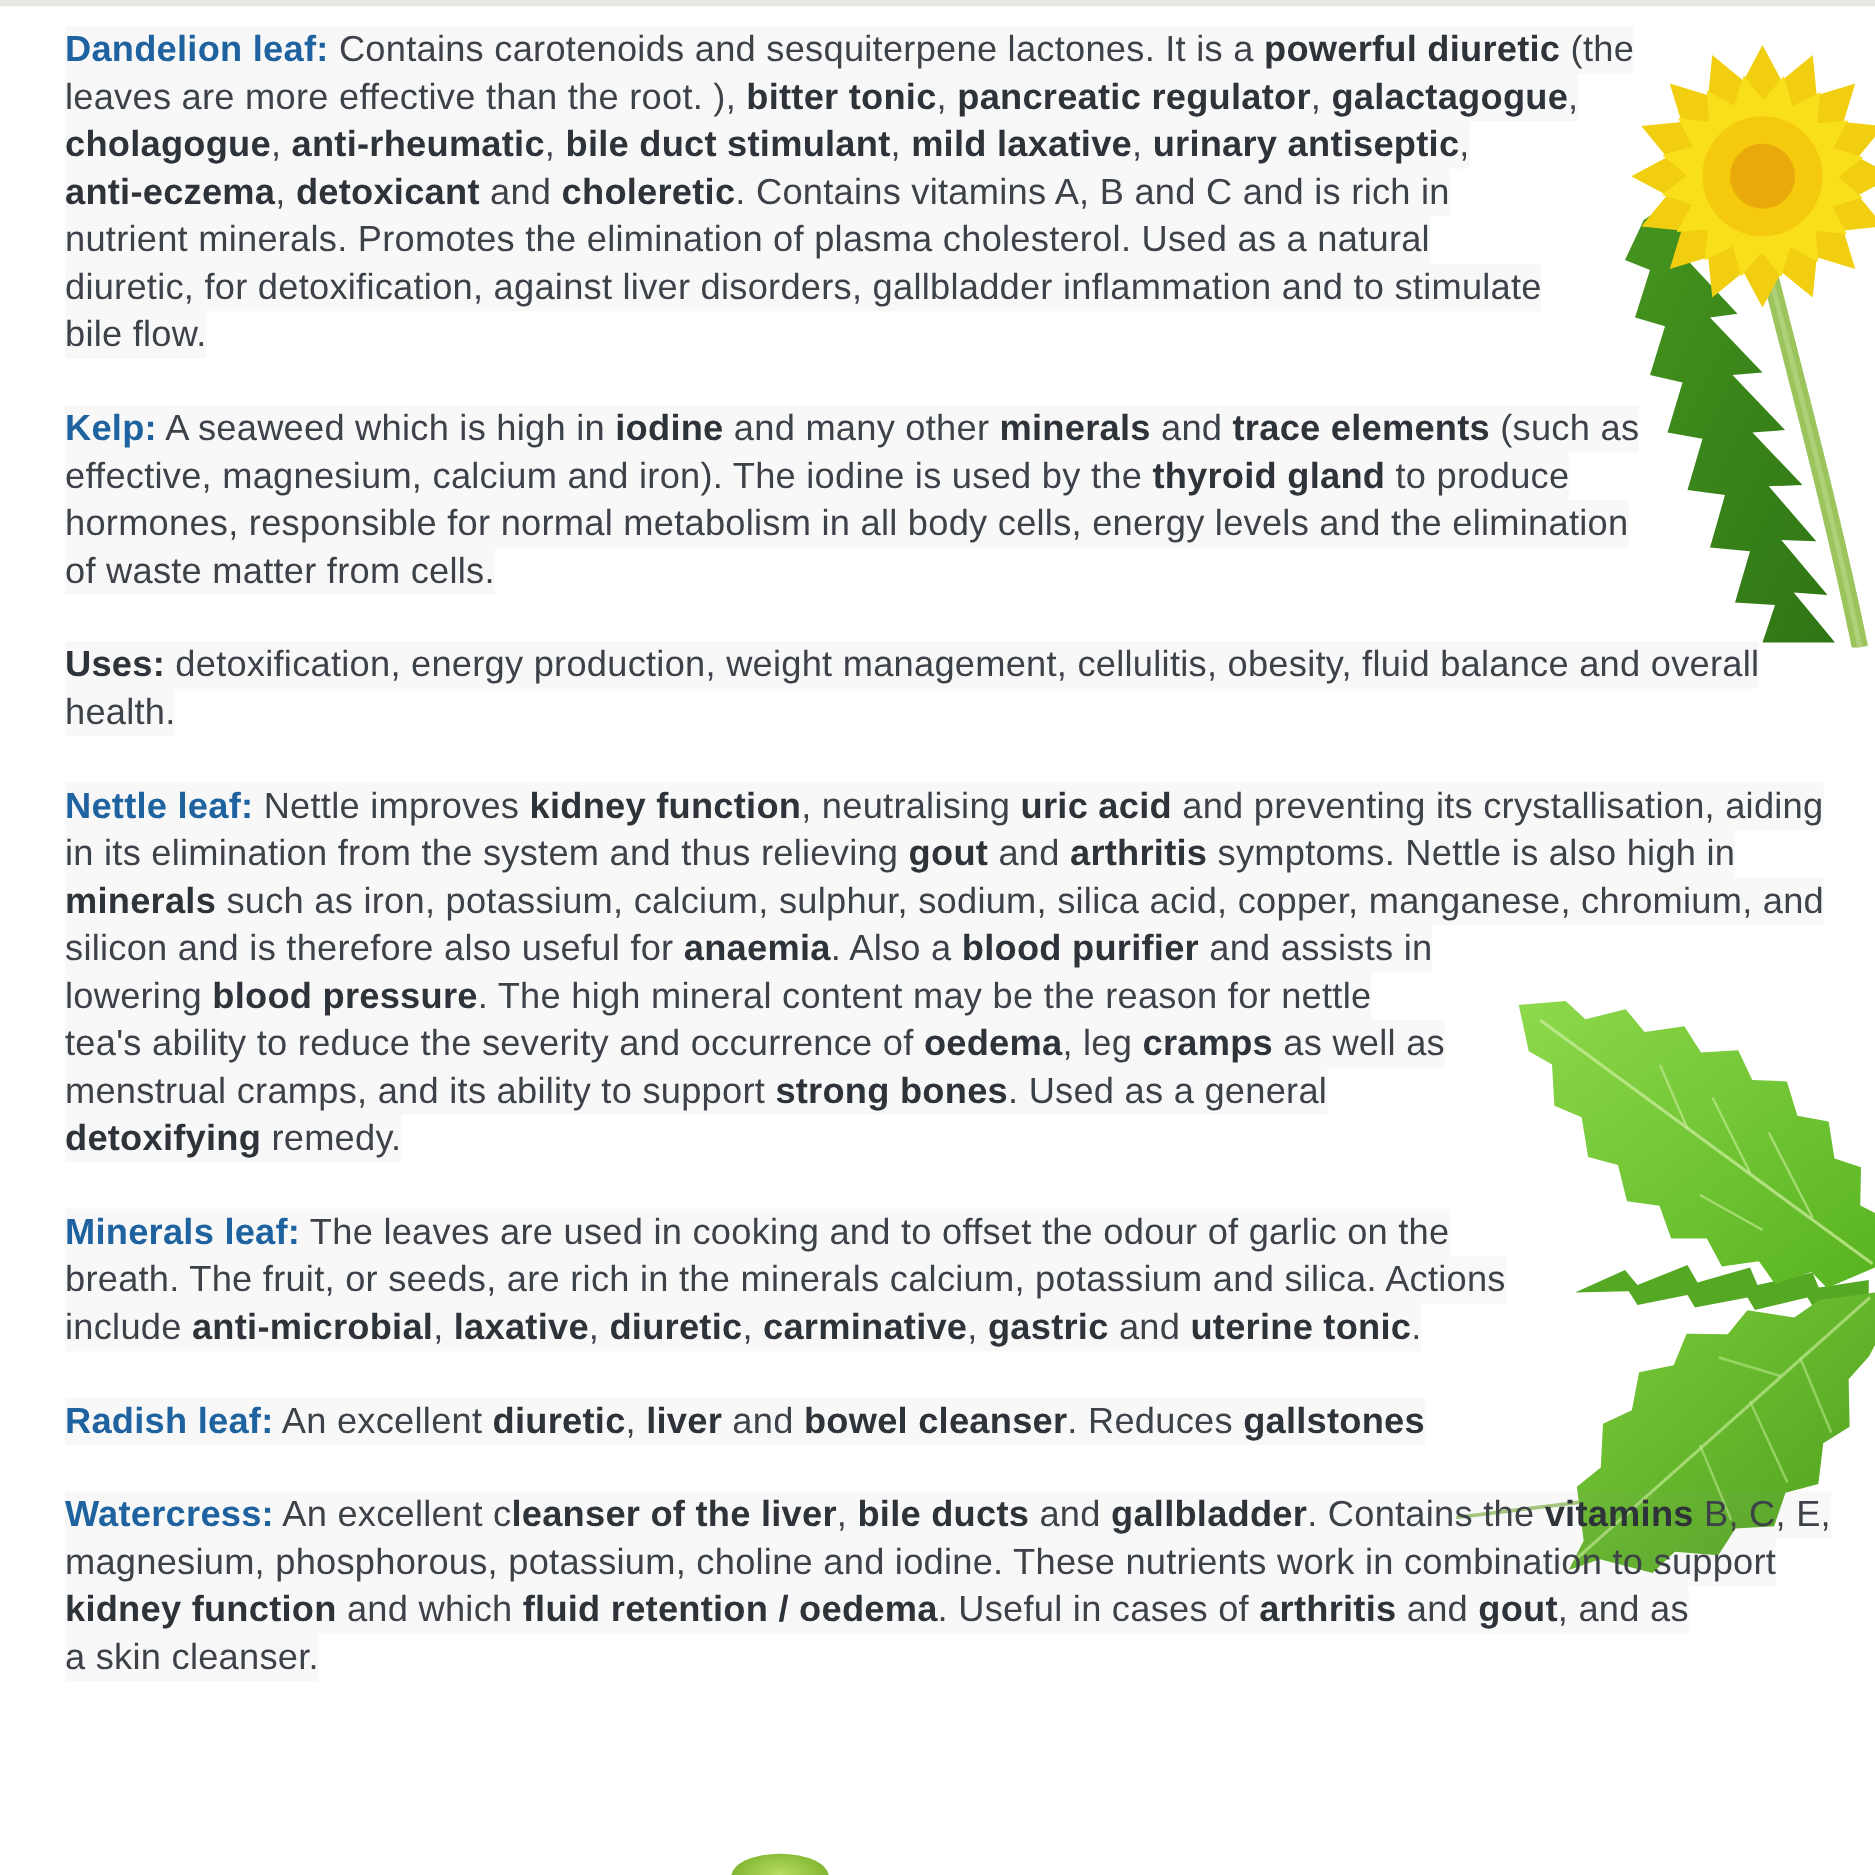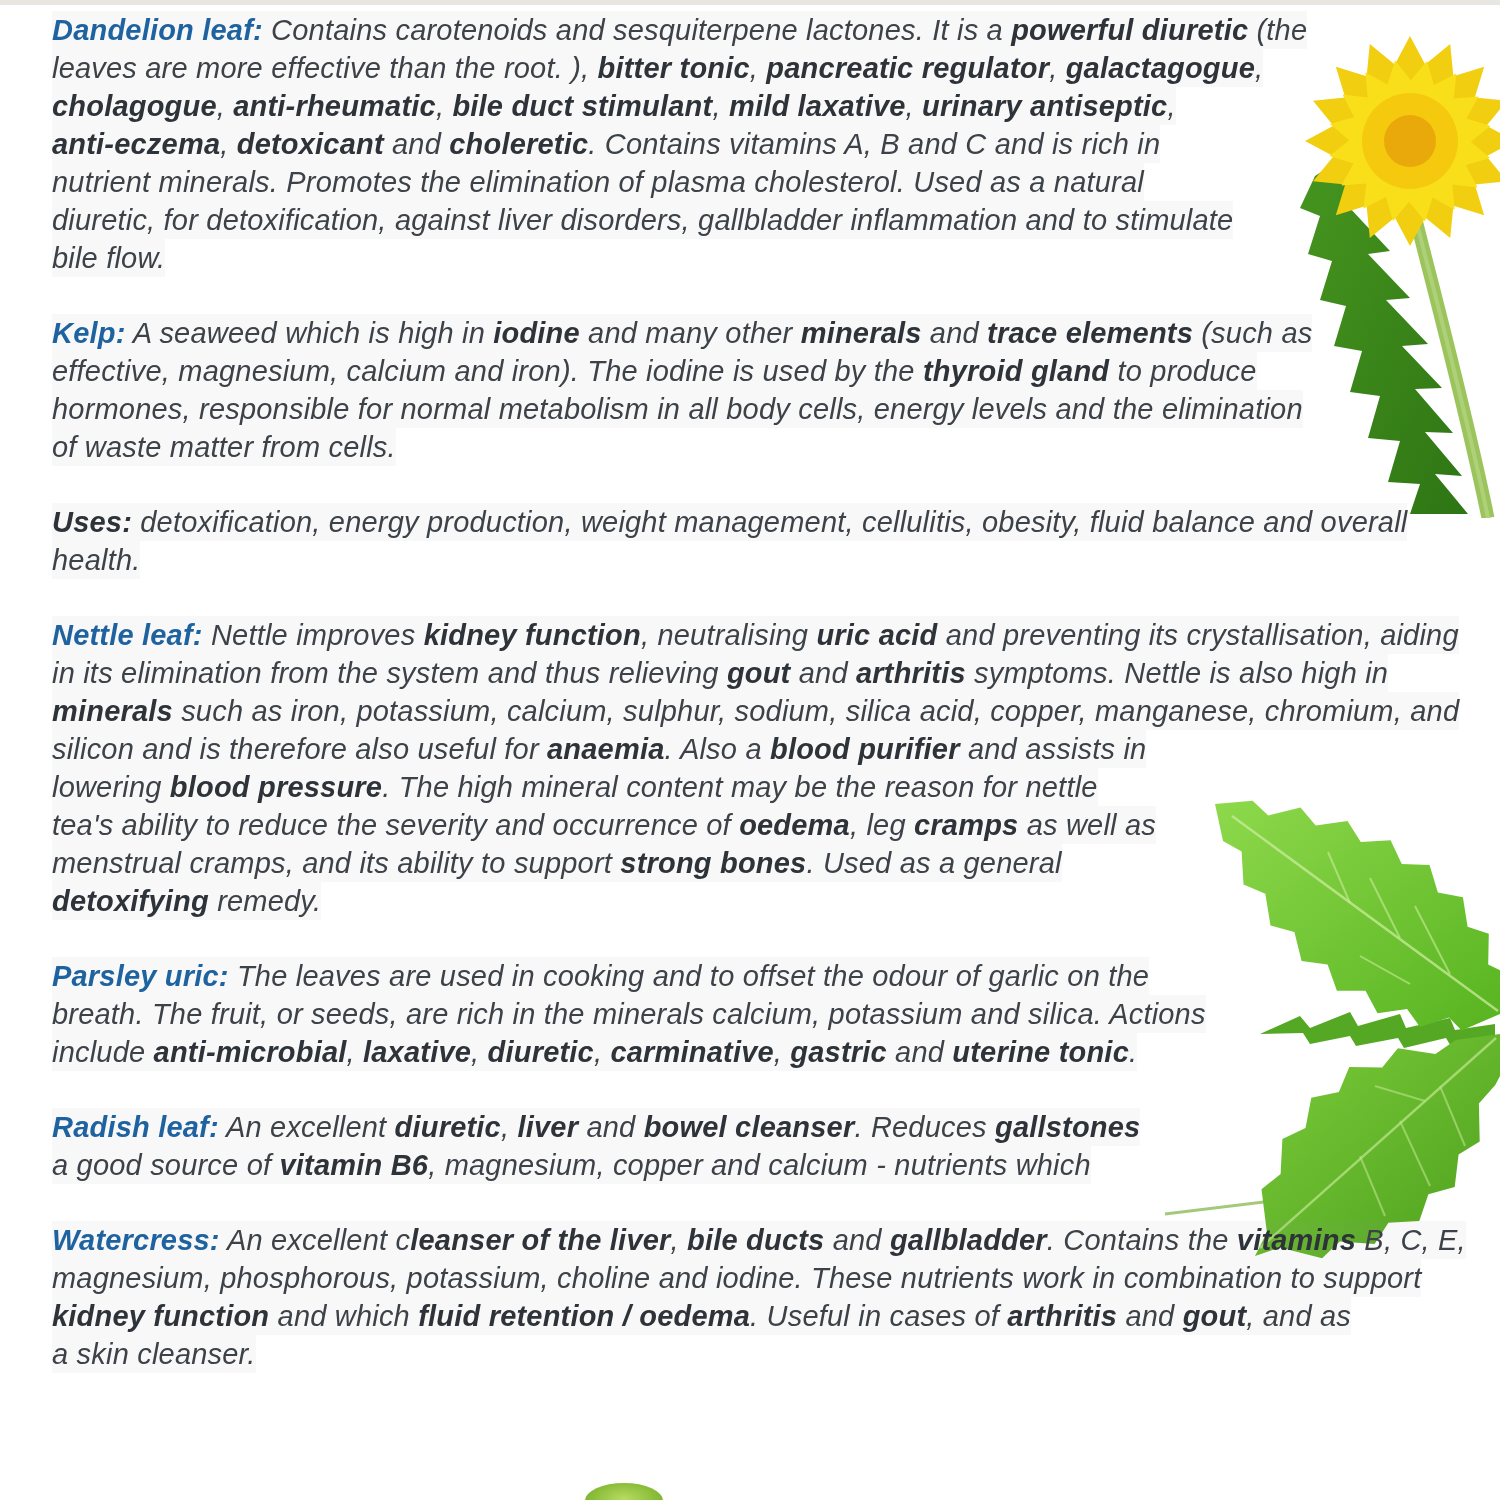--- a/index.html
+++ b/index.html
@@ -5,21 +5,21 @@
   html,body{margin:0;padding:0;}
   body{
     width:1500px;height:1500px;overflow:hidden;position:relative;
     background:#ffffff;
     font-family:"Liberation Sans", sans-serif;
   }
   #top-edge{position:absolute;top:0;left:0;width:100%;height:5px;background:#e8e6e1;}
   #article{
     position:absolute;left:52px;top:0;padding-top:9px;width:1448px;z-index:2;
   }
-  .paragraph{margin:2px 0 37px 0;font-style:italic;}
+  .paragraph{margin:12px 0 37px 0;}
   .line{
     height:38px;line-height:38px;white-space:nowrap;
     font-size:29px;letter-spacing:0.2px;
     width:fit-content;
     background:rgba(160,160,150,0.07);
   }
   .run-r{color:var(--body-color,#3d4249);font-weight:400;}
   .run-b{color:var(--bold-color,#2e3339);font-weight:700;}
   .run-h{color:var(--heading-color,#1e63a0);font-weight:700;}
   .photo{position:absolute;z-index:1;}
@@ -59,27 +59,26 @@
       <div class="line"><span class="run-h">Nettle leaf:</span><span class="run-r"> Nettle improves </span><span class="run-b">kidney function</span><span class="run-r">, neutralising </span><span class="run-b">uric acid</span><span class="run-r"> and preventing its crystallisation, aiding</span></div>
       <div class="line"><span class="run-r">in its elimination from the system and thus relieving </span><span class="run-b">gout</span><span class="run-r"> and </span><span class="run-b">arthritis</span><span class="run-r"> symptoms. Nettle is also high in</span></div>
       <div class="line"><span class="run-b">minerals</span><span class="run-r"> such as iron, potassium, calcium, sulphur, sodium, silica acid, copper, manganese, chromium, and</span></div>
       <div class="line"><span class="run-r">silicon and is therefore also useful for </span><span class="run-b">anaemia</span><span class="run-r">. Also a </span><span class="run-b">blood purifier</span><span class="run-r"> and assists in</span></div>
       <div class="line"><span class="run-r">lowering </span><span class="run-b">blood pressure</span><span class="run-r">. The high mineral content may be the reason for nettle</span></div>
       <div class="line"><span class="run-r">tea's ability to reduce the severity and occurrence of </span><span class="run-b">oedema</span><span class="run-r">, leg </span><span class="run-b">cramps</span><span class="run-r"> as well as</span></div>
       <div class="line"><span class="run-r">menstrual cramps, and its ability to support </span><span class="run-b">strong bones</span><span class="run-r">. Used as a general</span></div>
       <div class="line"><span class="run-b">detoxifying</span><span class="run-r"> remedy.</span></div>
     </div>
     <div class="paragraph">
-      <div class="line"><span class="run-h">Parsley uric:</span><span class="run-r"> The leaves are used in cooking and to offset the odour of garlic on the</span></div>
+      <div class="line"><span class="run-h">Minerals leaf:</span><span class="run-r"> The leaves are used in cooking and to offset the odour of garlic on the</span></div>
       <div class="line"><span class="run-r">breath. The fruit, or seeds, are rich in the minerals calcium, potassium and silica. Actions</span></div>
       <div class="line"><span class="run-r">include </span><span class="run-b">anti-microbial</span><span class="run-r">, </span><span class="run-b">laxative</span><span class="run-r">, </span><span class="run-b">diuretic</span><span class="run-r">, </span><span class="run-b">carminative</span><span class="run-r">, </span><span class="run-b">gastric</span><span class="run-r"> and </span><span class="run-b">uterine tonic</span><span class="run-r">.</span></div>
     </div>
     <div class="paragraph">
       <div class="line"><span class="run-h">Radish leaf:</span><span class="run-r"> An excellent </span><span class="run-b">diuretic</span><span class="run-r">, </span><span class="run-b">liver</span><span class="run-r"> and </span><span class="run-b">bowel cleanser</span><span class="run-r">. Reduces </span><span class="run-b">gallstones</span></div>
-      <div class="line"><span class="run-r">a good source of </span><span class="run-b">vitamin B6</span><span class="run-r">, magnesium, copper and calcium - nutrients which</span></div>
     </div>
     <div class="paragraph">
       <div class="line"><span class="run-h">Watercress:</span><span class="run-r"> An excellent c</span><span class="run-b">leanser of the liver</span><span class="run-r">, </span><span class="run-b">bile ducts</span><span class="run-r"> and </span><span class="run-b">gallbladder</span><span class="run-r">. Contains the </span><span class="run-b">vitamins</span><span class="run-r"> B, C, E,</span></div>
       <div class="line"><span class="run-r">magnesium, phosphorous, potassium, choline and iodine. These nutrients work in combination to support</span></div>
       <div class="line"><span class="run-b">kidney function</span><span class="run-r"> and which </span><span class="run-b">fluid retention / oedema</span><span class="run-r">. Useful in cases of </span><span class="run-b">arthritis</span><span class="run-r"> and </span><span class="run-b">gout</span><span class="run-r">, and as</span></div>
       <div class="line"><span class="run-r">a skin cleanser.</span></div>
     </div>
   </div>
 
 <div class="photo" id="dandelion-photo">

